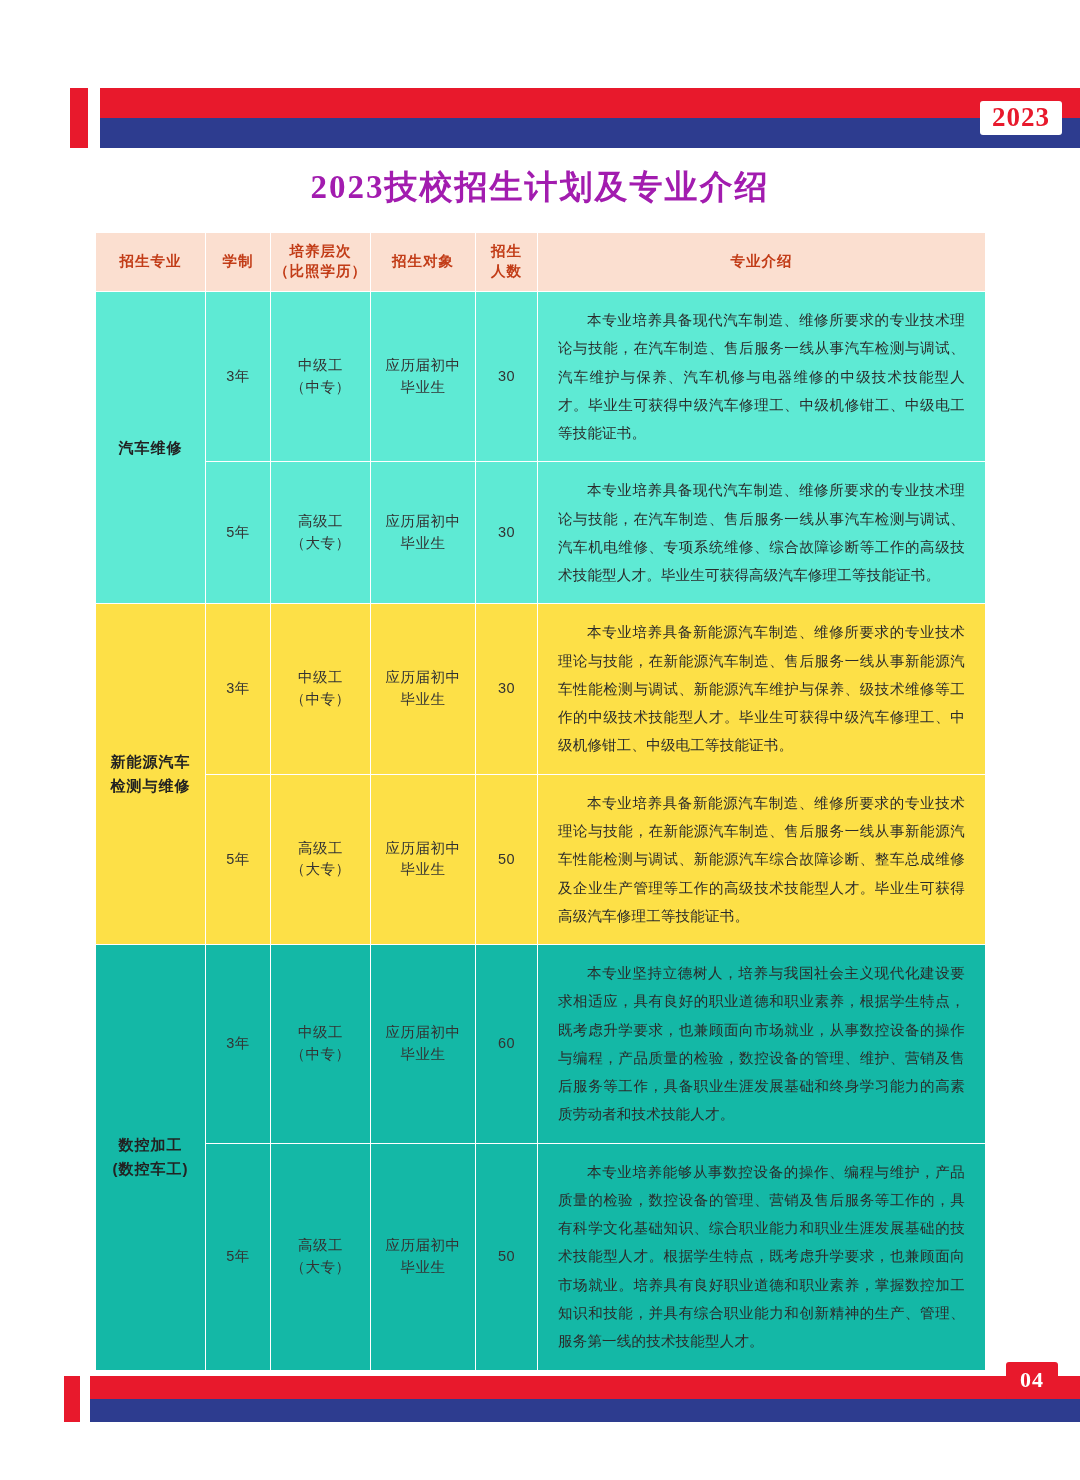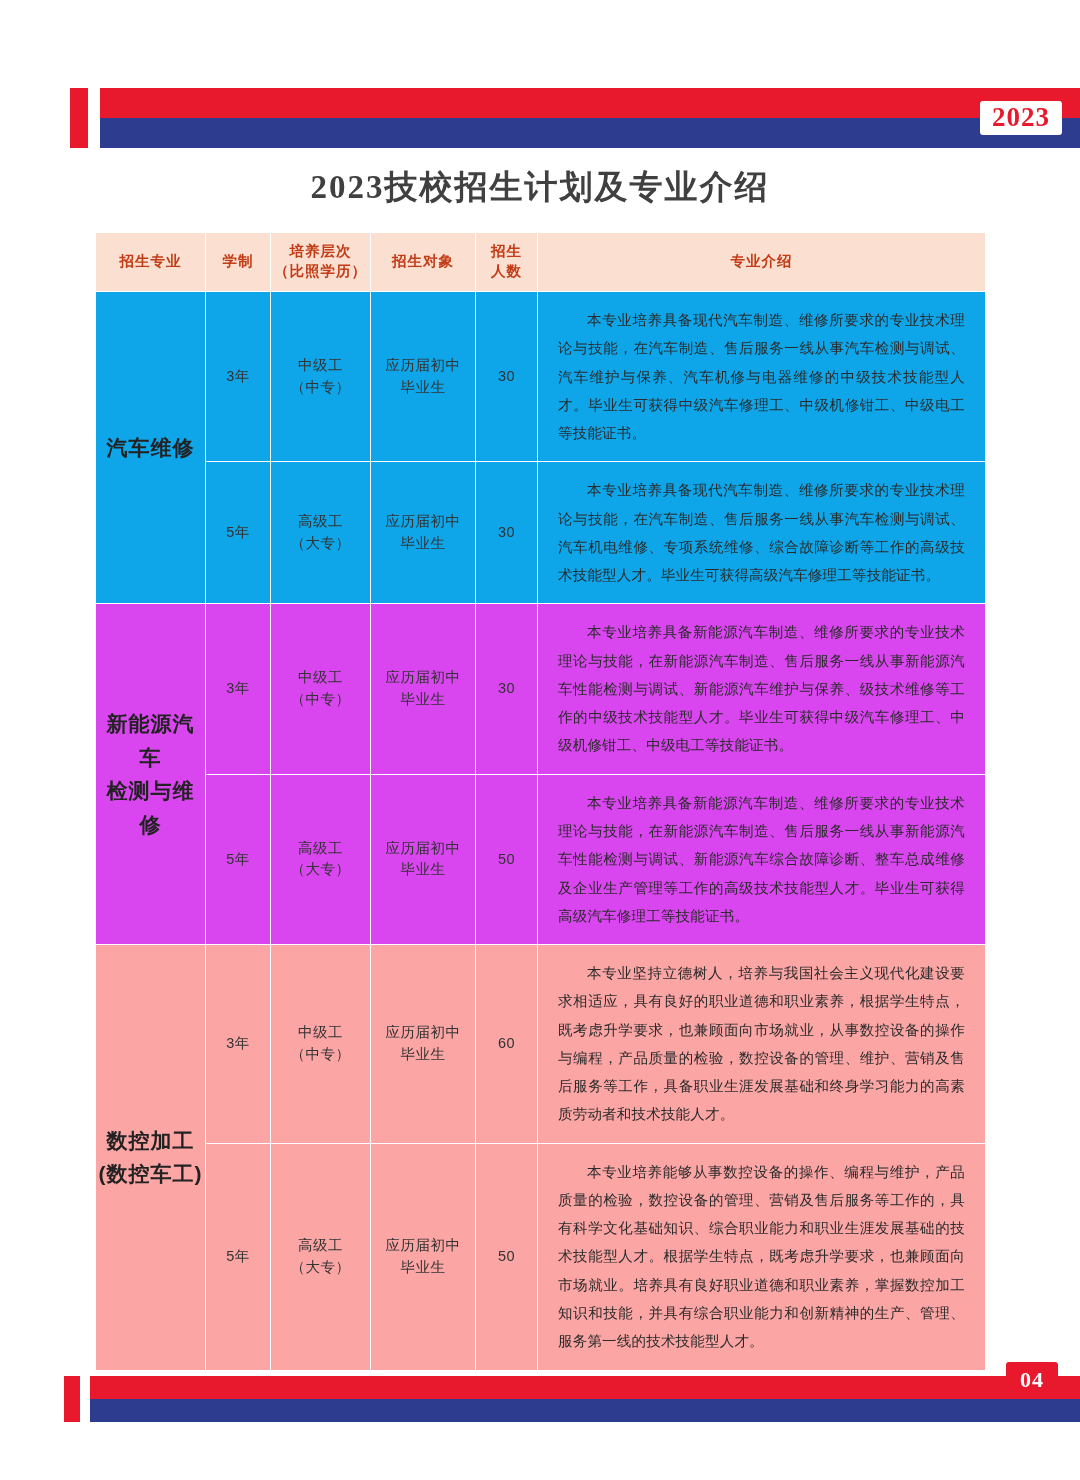--- a/index.html
+++ b/index.html
@@ -32,21 +32,21 @@
   }
   .banner-word{
     color:#ffffff;font-size:38px;font-weight:bold;letter-spacing:4px;
     font-family:"Liberation Serif","DejaVu Serif",serif;
     text-shadow:0 1px 0 rgba(0,0,0,.15);
   }
 
   
   .page-heading{
     position:absolute;left:0;top:165px;width:1080px;text-align:center;
-    color:#404040;font-size:33px;font-weight:bold;letter-spacing:2px;
+    color:#a21caf;font-size:33px;font-weight:bold;letter-spacing:2px;
     font-family:"Liberation Serif","DejaVu Serif",serif;
   }
 
   
   .table-wrap{position:absolute;left:95px;top:232px;width:890px;}
   table.plan{border-collapse:collapse;width:890px;table-layout:fixed;}
   table.plan th,table.plan td{
     border:1px solid #ffffff;
     vertical-align:middle;
   }
@@ -56,31 +56,31 @@
     line-height:1.35;text-align:center;letter-spacing:1px;
   }
   .col-major{width:110px;}
   .col-years{width:65px;}
   .col-level{width:100px;}
   .col-target{width:105px;}
   .col-count{width:62px;}
   .col-desc{width:448px;}
 
   td.center{text-align:center;font-size:14.5px;color:#333;line-height:1.5;letter-spacing:.5px;}
-  td.major{font-size:21px;font-weight:bold;color:#222;text-align:center;line-height:1.6;letter-spacing:1px;}
+  td.major{font-size:15px;font-weight:bold;color:#222;text-align:center;line-height:1.6;letter-spacing:1px;}
   td.desc{
     font-size:14.5px;color:#2b2b2b;line-height:1.95;
     padding:14px 20px;text-align:justify;text-justify:inter-ideograph;
     letter-spacing:.2px;
   }
   td.desc p{margin:0;text-indent:2em;}
 
-  .grp-green td{background:#0ea5e9;}
-  .grp-purple td{background:#d946ef;}
-  .grp-blue td{background:#fca5a5;}
+  .grp-green td{background:#5eead4;}
+  .grp-purple td{background:#fde047;}
+  .grp-blue td{background:#14b8a6;}
 
   
   .bottom-bar{position:absolute;left:0;bottom:40px;width:1080px;height:64px;}
   .bb-red{position:absolute;left:0;top:0;width:1080px;height:23px;background:#e8192c;}
   .bb-blue{position:absolute;left:0;top:23px;width:1080px;height:23px;background:#2d3c8f;}
   .bb-white-left{position:absolute;left:0;top:0;width:24px;height:46px;background:#ffffff;}
   .bb-white-band{position:absolute;left:24px;top:0;width:40px;height:46px;background:#ffffff;}
   .bb-red-strip{position:absolute;left:64px;top:0;width:16px;height:46px;background:#e8192c;}
   .bb-white2{position:absolute;left:80px;top:0;width:10px;height:46px;background:#ffffff;}
   .page-num{

